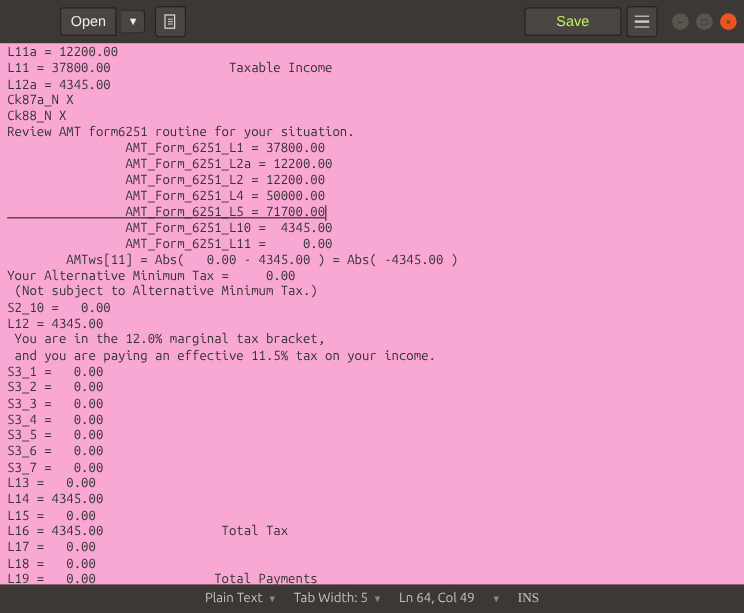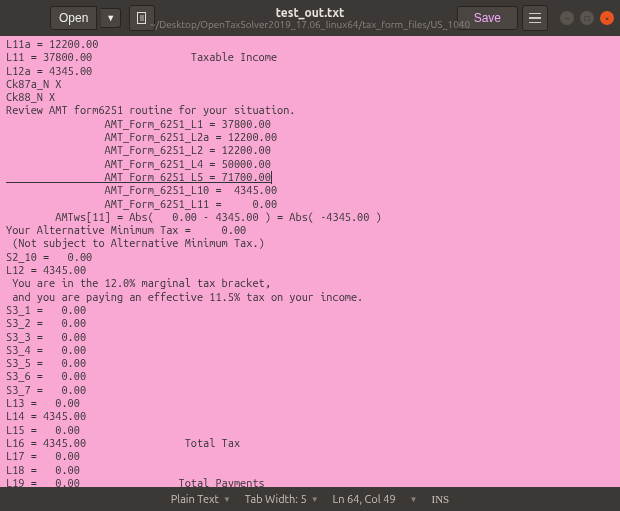--- a/index.html
+++ b/index.html
@@ -56,22 +56,22 @@
     text-align: center;
     pointer-events: none;
   }
   .title-main { color: #e8e4df; font-size: 12px; font-weight: bold; }
   .title-sub { color: #8a8580; font-size: 10px; }
   .tb-right { margin-left: auto; display: flex; align-items: center; gap: 4px; }
   .save-btn {
     background: #4a4540;
     border: 1px solid #262321;
     border-radius: 3px;
-    padding: 4px 16px;
-    color: #f0abfc; font-size: 12px; cursor: pointer;
+    padding: 4px 26px;
+    color: #bef264; font-size: 12px; cursor: pointer;
   }
   .menu-btn {
     background: #4a4540;
     border: 1px solid #262321;
     border-radius: 3px;
     width: 26px; height: 26px;
     display: flex; flex-direction: column; align-items: center; justify-content: center;
     gap: 3px; cursor: pointer;
   }
   .menu-btn span { width: 12px; height: 1.5px; background: #ccc; }
@@ -123,24 +123,20 @@
   <div class="tb-left">
     <button class="open-btn">Open</button>
     <button class="open-arrow">▼</button>
     <button class="sq-btn">
       <svg width="14" height="14" viewBox="0 0 14 14">
           <rect x="2.5" y="1.5" width="8" height="11" fill="none" stroke="#ddd" stroke-width="1"></rect>
           <path d="M5 5h4M5 7h4M5 9h4" stroke="#ddd" stroke-width="0.8"></path>
         </svg>
     </button>
   </div>
-  <div class="title-center">
-    <div class="title-main">test_out.txt</div>
-    <div class="title-sub">~/Desktop/OpenTaxSolver2019_17.06_linux64/tax_form_files/US_1040</div>
-  </div>
   <div class="tb-right">
     <button class="save-btn">Save</button>
     <button class="menu-btn">
       <span></span>
         <span></span>
         <span></span>
     </button>
     <div class="win-ctrls">
       <div class="win-btn">–</div>
       <div class="win-btn">□</div>

